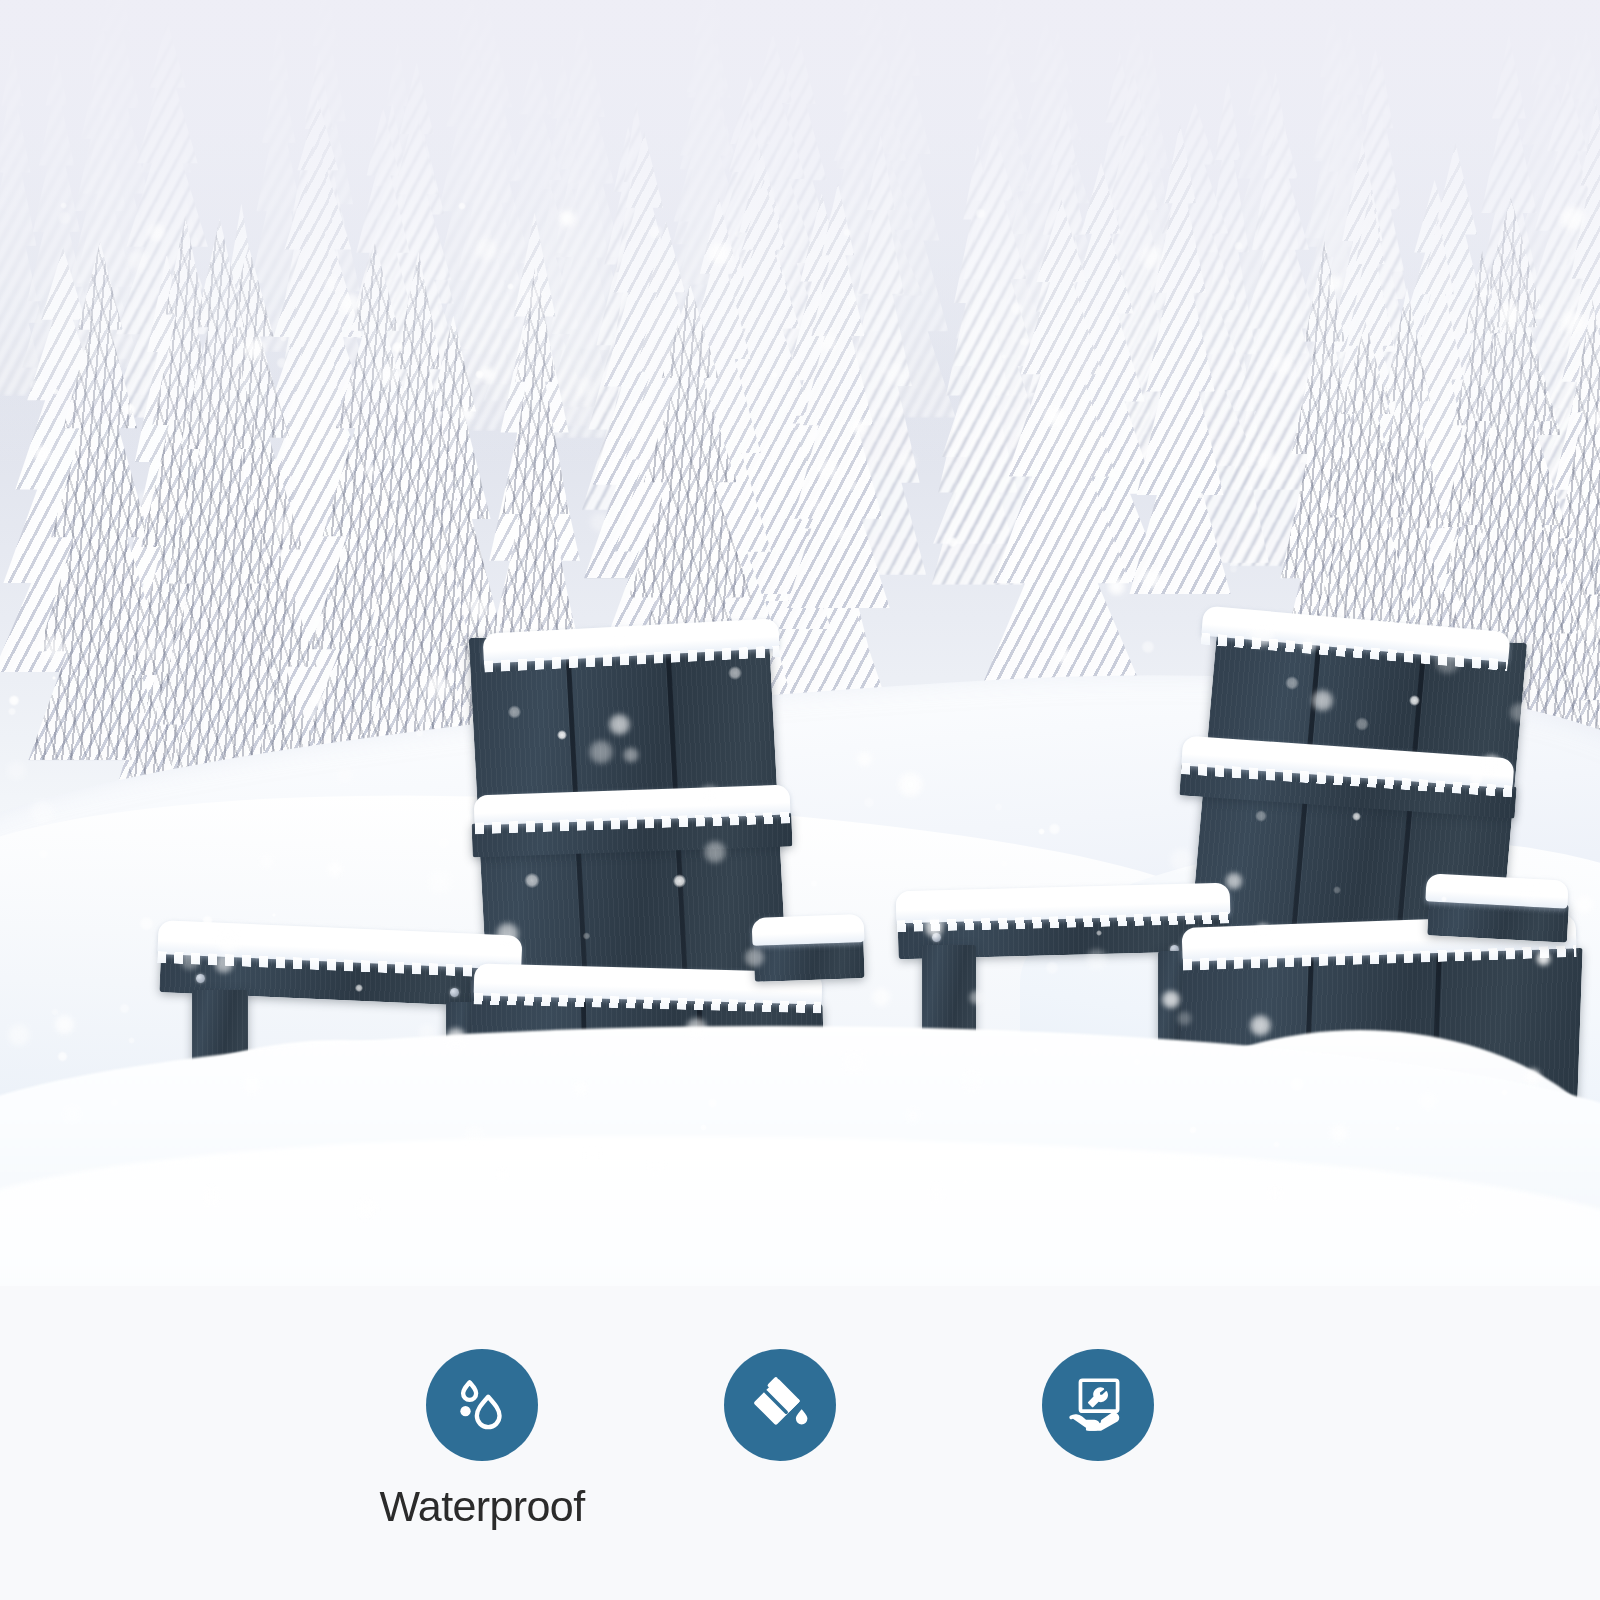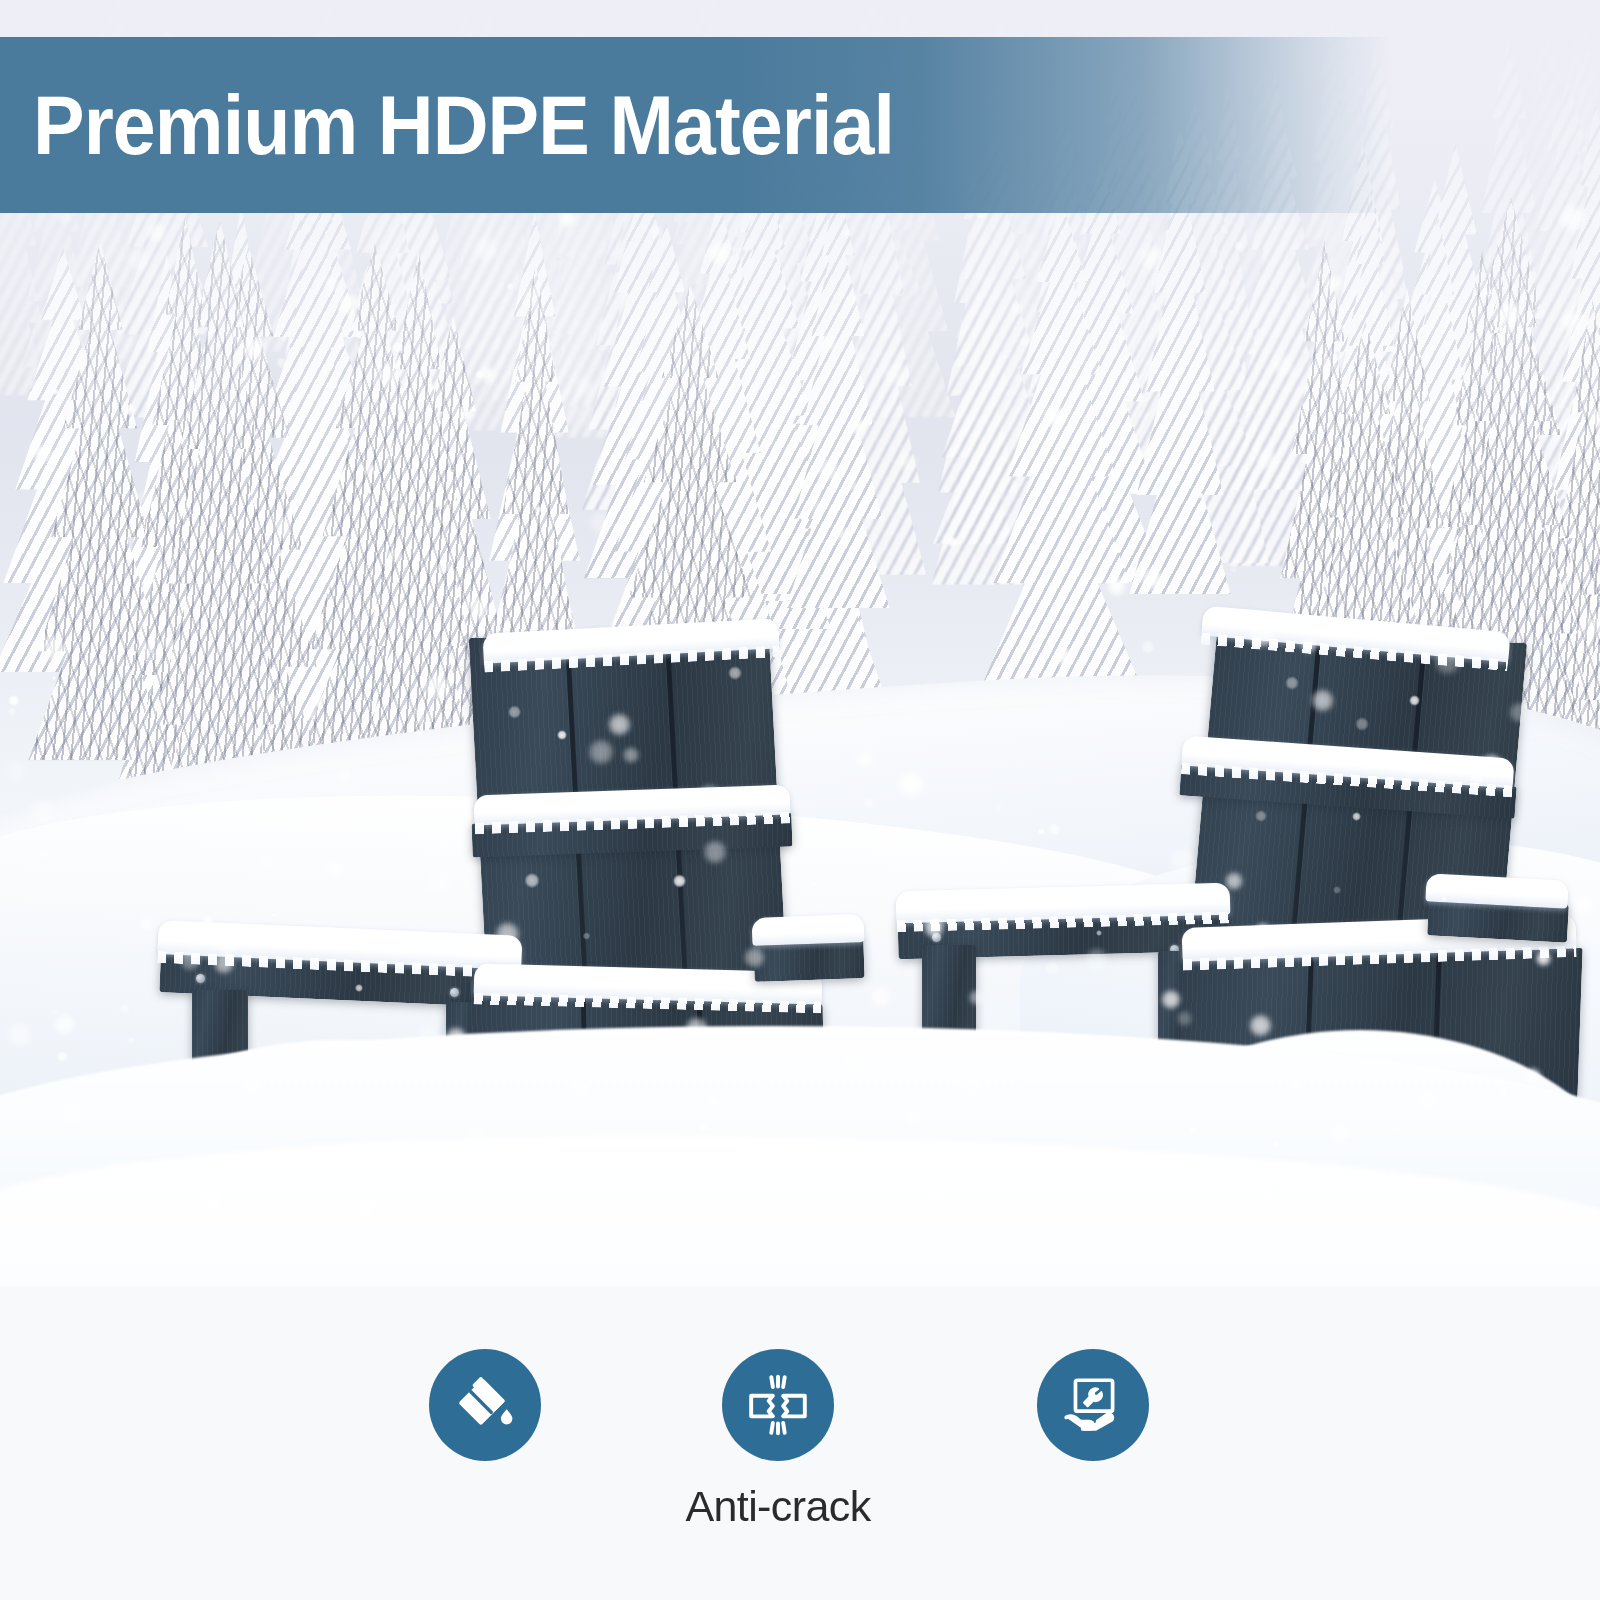--- a/index.html
+++ b/index.html
@@ -534,50 +534,46 @@
         <div class="flake" style="width: 28.747px; height: 28.747px; left: 1578.7px; top: 613.289px; opacity: 0.43; filter: blur(2px);"></div>
         <div class="flake" style="width: 15.1617px; height: 15.1617px; left: 138.567px; top: 915.878px; opacity: 0.69;"></div>
         <div class="flake" style="width: 20.0866px; height: 20.0866px; left: 1417.77px; top: 1090.9px; opacity: 0.58; filter: blur(2px);"></div>
         <div class="flake" style="width: 7.57121px; height: 7.57121px; left: 1189.16px; top: 1125.99px; opacity: 0.9;"></div>
         <div class="flake" style="width: 18.7019px; height: 18.7019px; left: 855.192px; top: 749.571px; opacity: 0.82; filter: blur(2px);"></div>
         <div class="flake" style="width: 21.3799px; height: 21.3799px; left: 870.199px; top: 986.317px; opacity: 0.8; filter: blur(2px);"></div>
         <div class="flake" style="width: 11.4324px; height: 11.4324px; left: 29.2387px; top: 379.441px; opacity: 0.41;"></div>
       </div>
   </div>
 
-  <div class="banner">
-    <div class="banner-title">Premium HDPE Material</div>
-  </div>
 
   <div class="features">
 
+    <div class="feature" style="width:300px;">
+      <div class="fcircle">
+        <svg viewBox="0 0 64 64" fill="none" stroke="#fff" stroke-width="4.2" stroke-linecap="round" stroke-linejoin="round">
+          <path d="M38 24c7 8 11 12.5 11 18.5A11 11 0 0 1 38 53.5a11 11 0 0 1-11-11C27 36.5 31 32 38 24z"></path>
+          <path d="M20 10c4 4.6 6.3 7.2 6.3 10.6A6.3 6.3 0 0 1 20 27a6.3 6.3 0 0 1-6.3-6.4C13.7 17.2 16 14.6 20 10z"></path>
+          <circle cx="16" cy="38" r="5" fill="#fff" stroke="none"></circle>
+        </svg>
+      </div>
+      <div class="flabel">Waterproof</div>
+    </div>
 
 
     <div class="feature" style="width:296px;">
       <div class="fcircle">
         <svg viewBox="0 0 64 64" fill="none" stroke="#fff" stroke-width="4" stroke-linecap="round" stroke-linejoin="round">
           <path d="M30 9 9 30l19 19 21-21z" fill="#fff" stroke="#fff"></path>
           <path d="M28 7 22 13M49 28l-8.5 8.5" stroke="#fff"></path>
           <path d="M18 19 38 39" stroke="#2E6E96" stroke-width="3.4"></path>
           <path d="M53 36c3.6 4.4 5.6 6.8 5.6 9.2A5.6 5.6 0 0 1 53 50.8a5.6 5.6 0 0 1-5.6-5.6C47.4 42.8 49.4 40.4 53 36z" fill="#fff" stroke="none"></path>
         </svg>
       </div>
     </div>
 
-    <div class="feature" style="width:290px;">
-      <div class="fcircle">
-        <svg viewBox="0 0 64 64" fill="none" stroke="#fff" stroke-width="3.8" stroke-linecap="round" stroke-linejoin="round">
-          <path d="M6 23h21l-4 5 4 5-4 5 4 5H6z"></path>
-          <path d="M58 23H37l4 5-4 5 4 5-4 5h21z"></path>
-          <path d="M27 14.5 25.5 5M32 14 32 4.5M37 14.5 38.5 5"></path>
-          <path d="M27 49.5 25.5 59M32 50 32 59.5M37 49.5 38.5 59"></path>
-        </svg>
-      </div>
-      <div class="flabel">Anti-crack</div>
-    </div>
 
     <div class="feature" style="width:340px;">
       <div class="fcircle">
         <svg viewBox="0 0 64 64" fill="none" stroke="#fff" stroke-width="3.6" stroke-linecap="round" stroke-linejoin="round">
           <rect x="15" y="8" width="36" height="30" rx="2"></rect>
           <path d="M37 16.5a6 6 0 0 0-8.2 7.6l-5.6 5.6 3.6 3.6 5.6-5.6a6 6 0 0 0 7.6-8.2l-3.6 3.6-3.2-.4-.4-3.2z" fill="#fff" stroke="#fff" stroke-width="2"></path>
           <path d="M6 44c3-2 7-1.5 9.5.6l4 3.4h9a3.6 3.6 0 0 1 0 7.2H22" fill="#fff" stroke="#fff"></path>
           <path d="M24 55.2h10.5L50 46.5a3.4 3.4 0 0 0-4-5.2l-9.5 6.4" fill="#fff" stroke="#fff"></path>
         </svg>
       </div>

